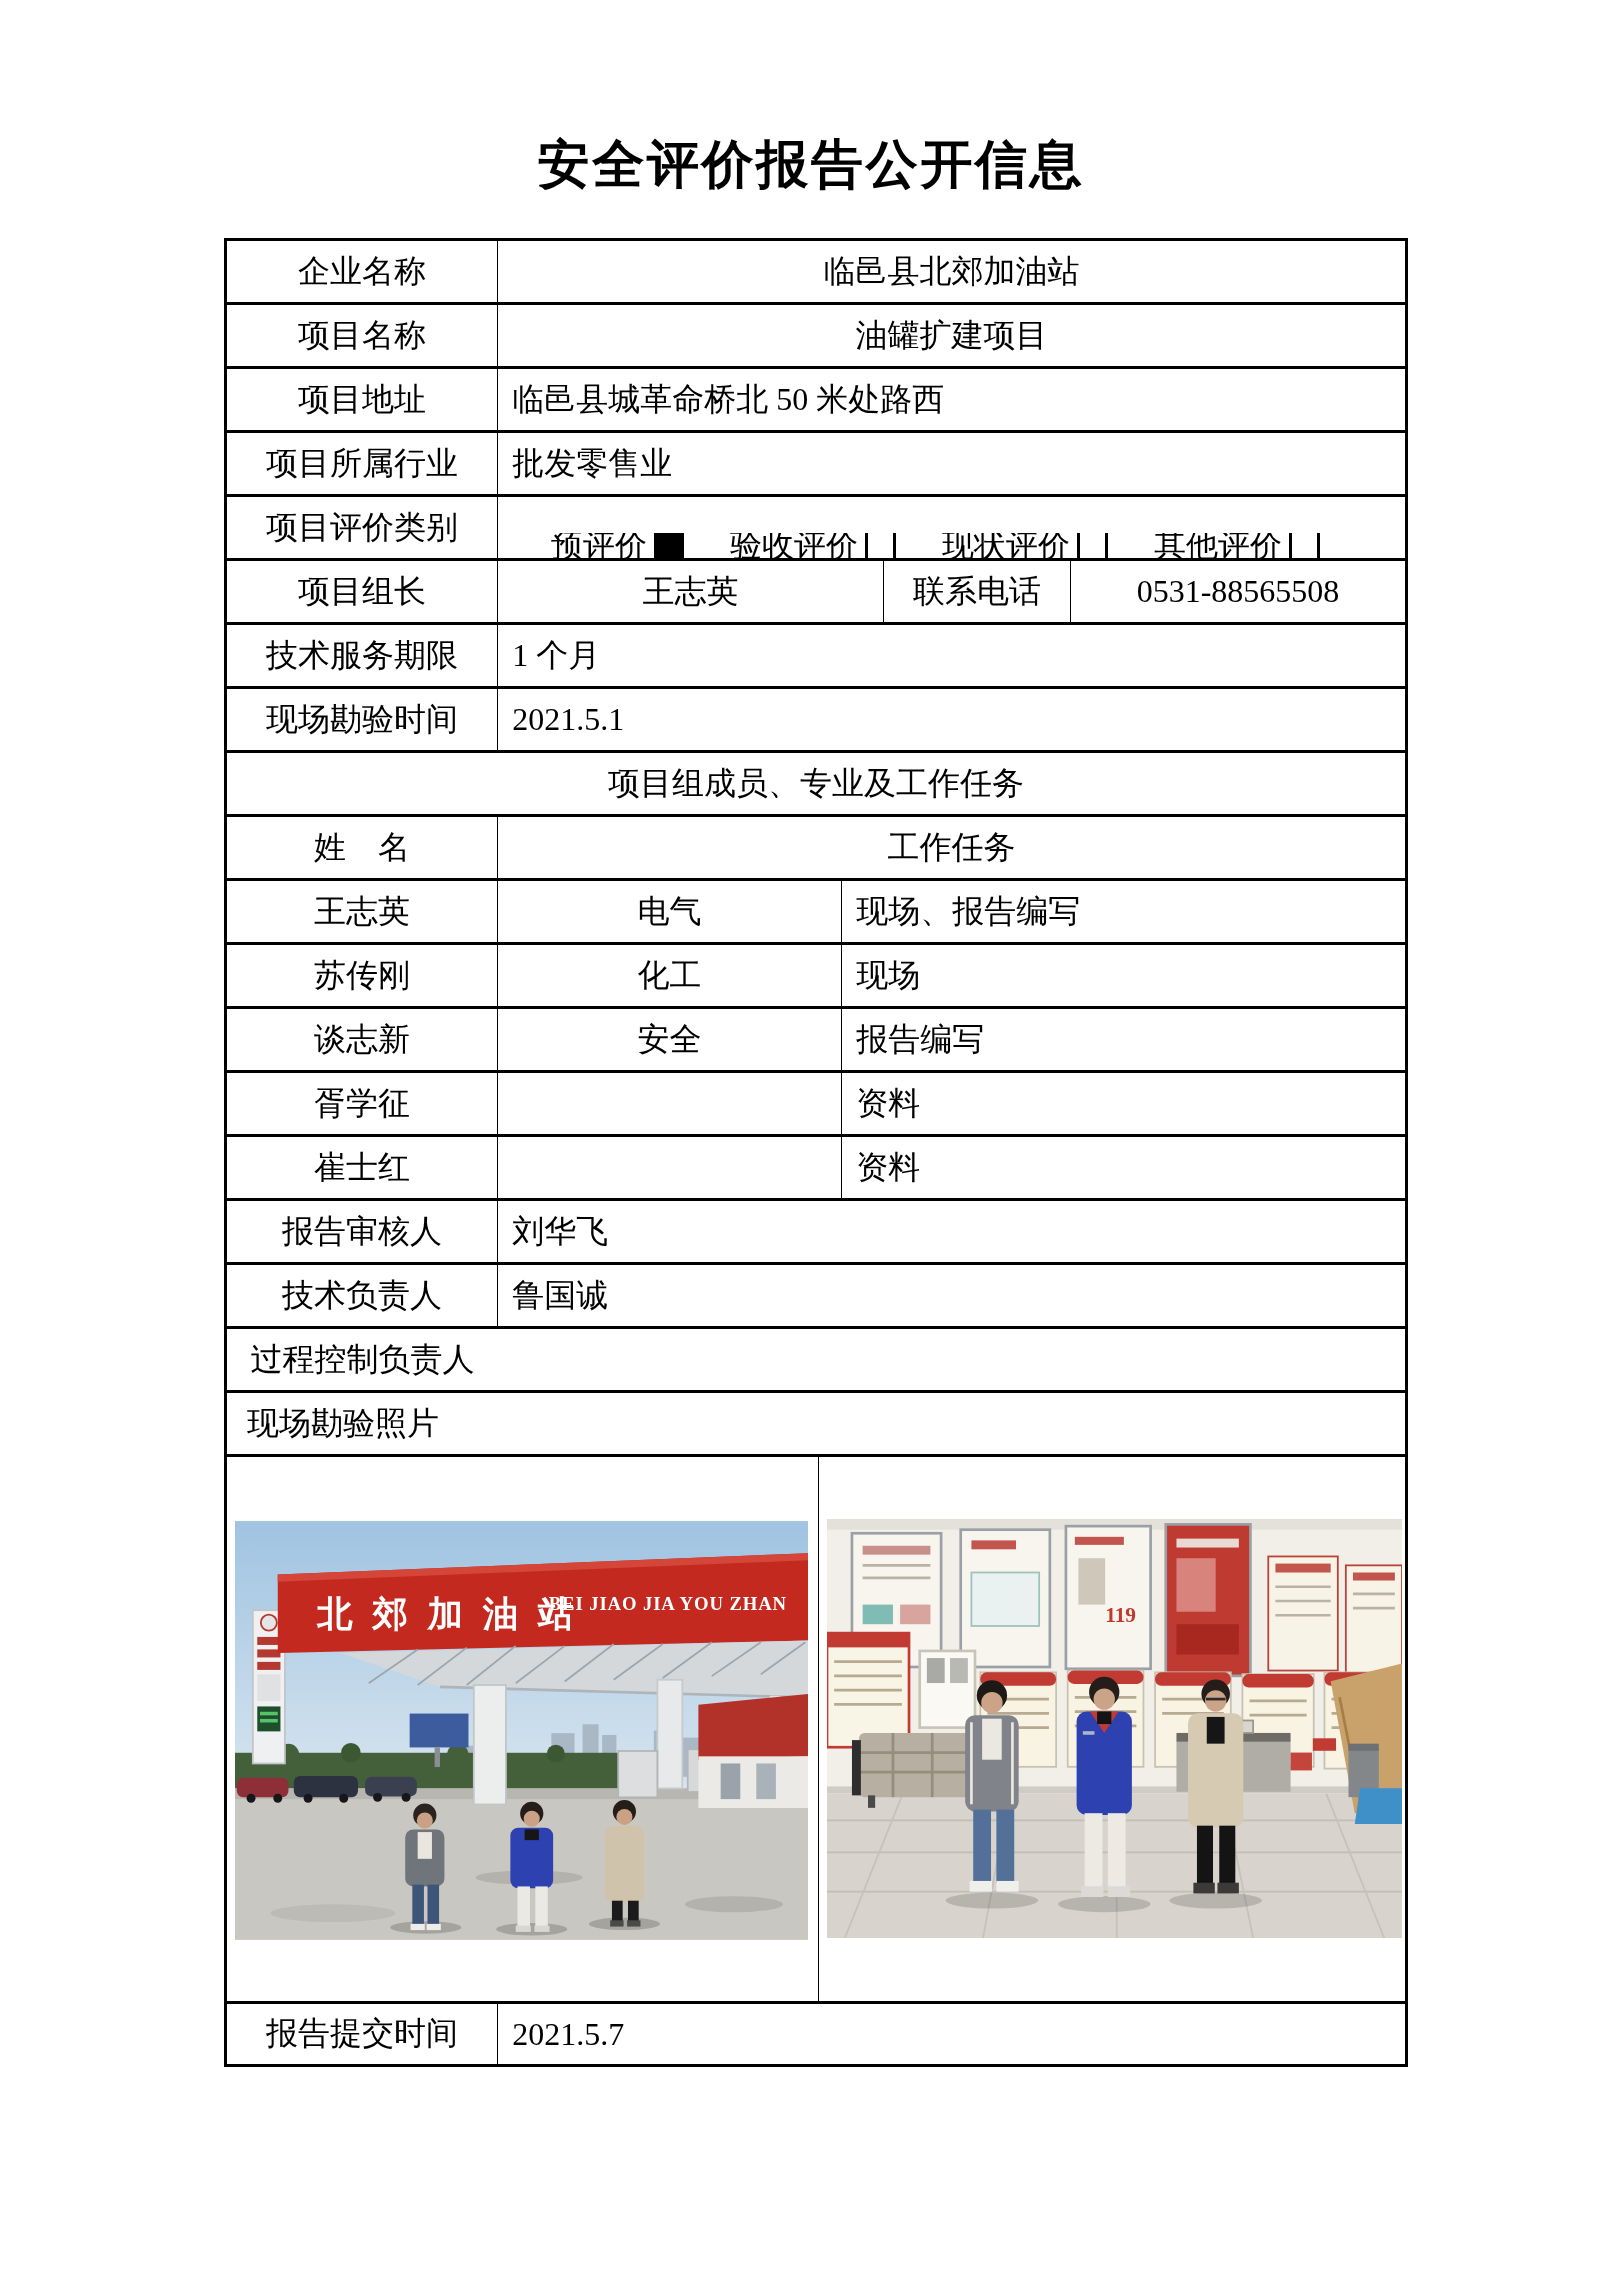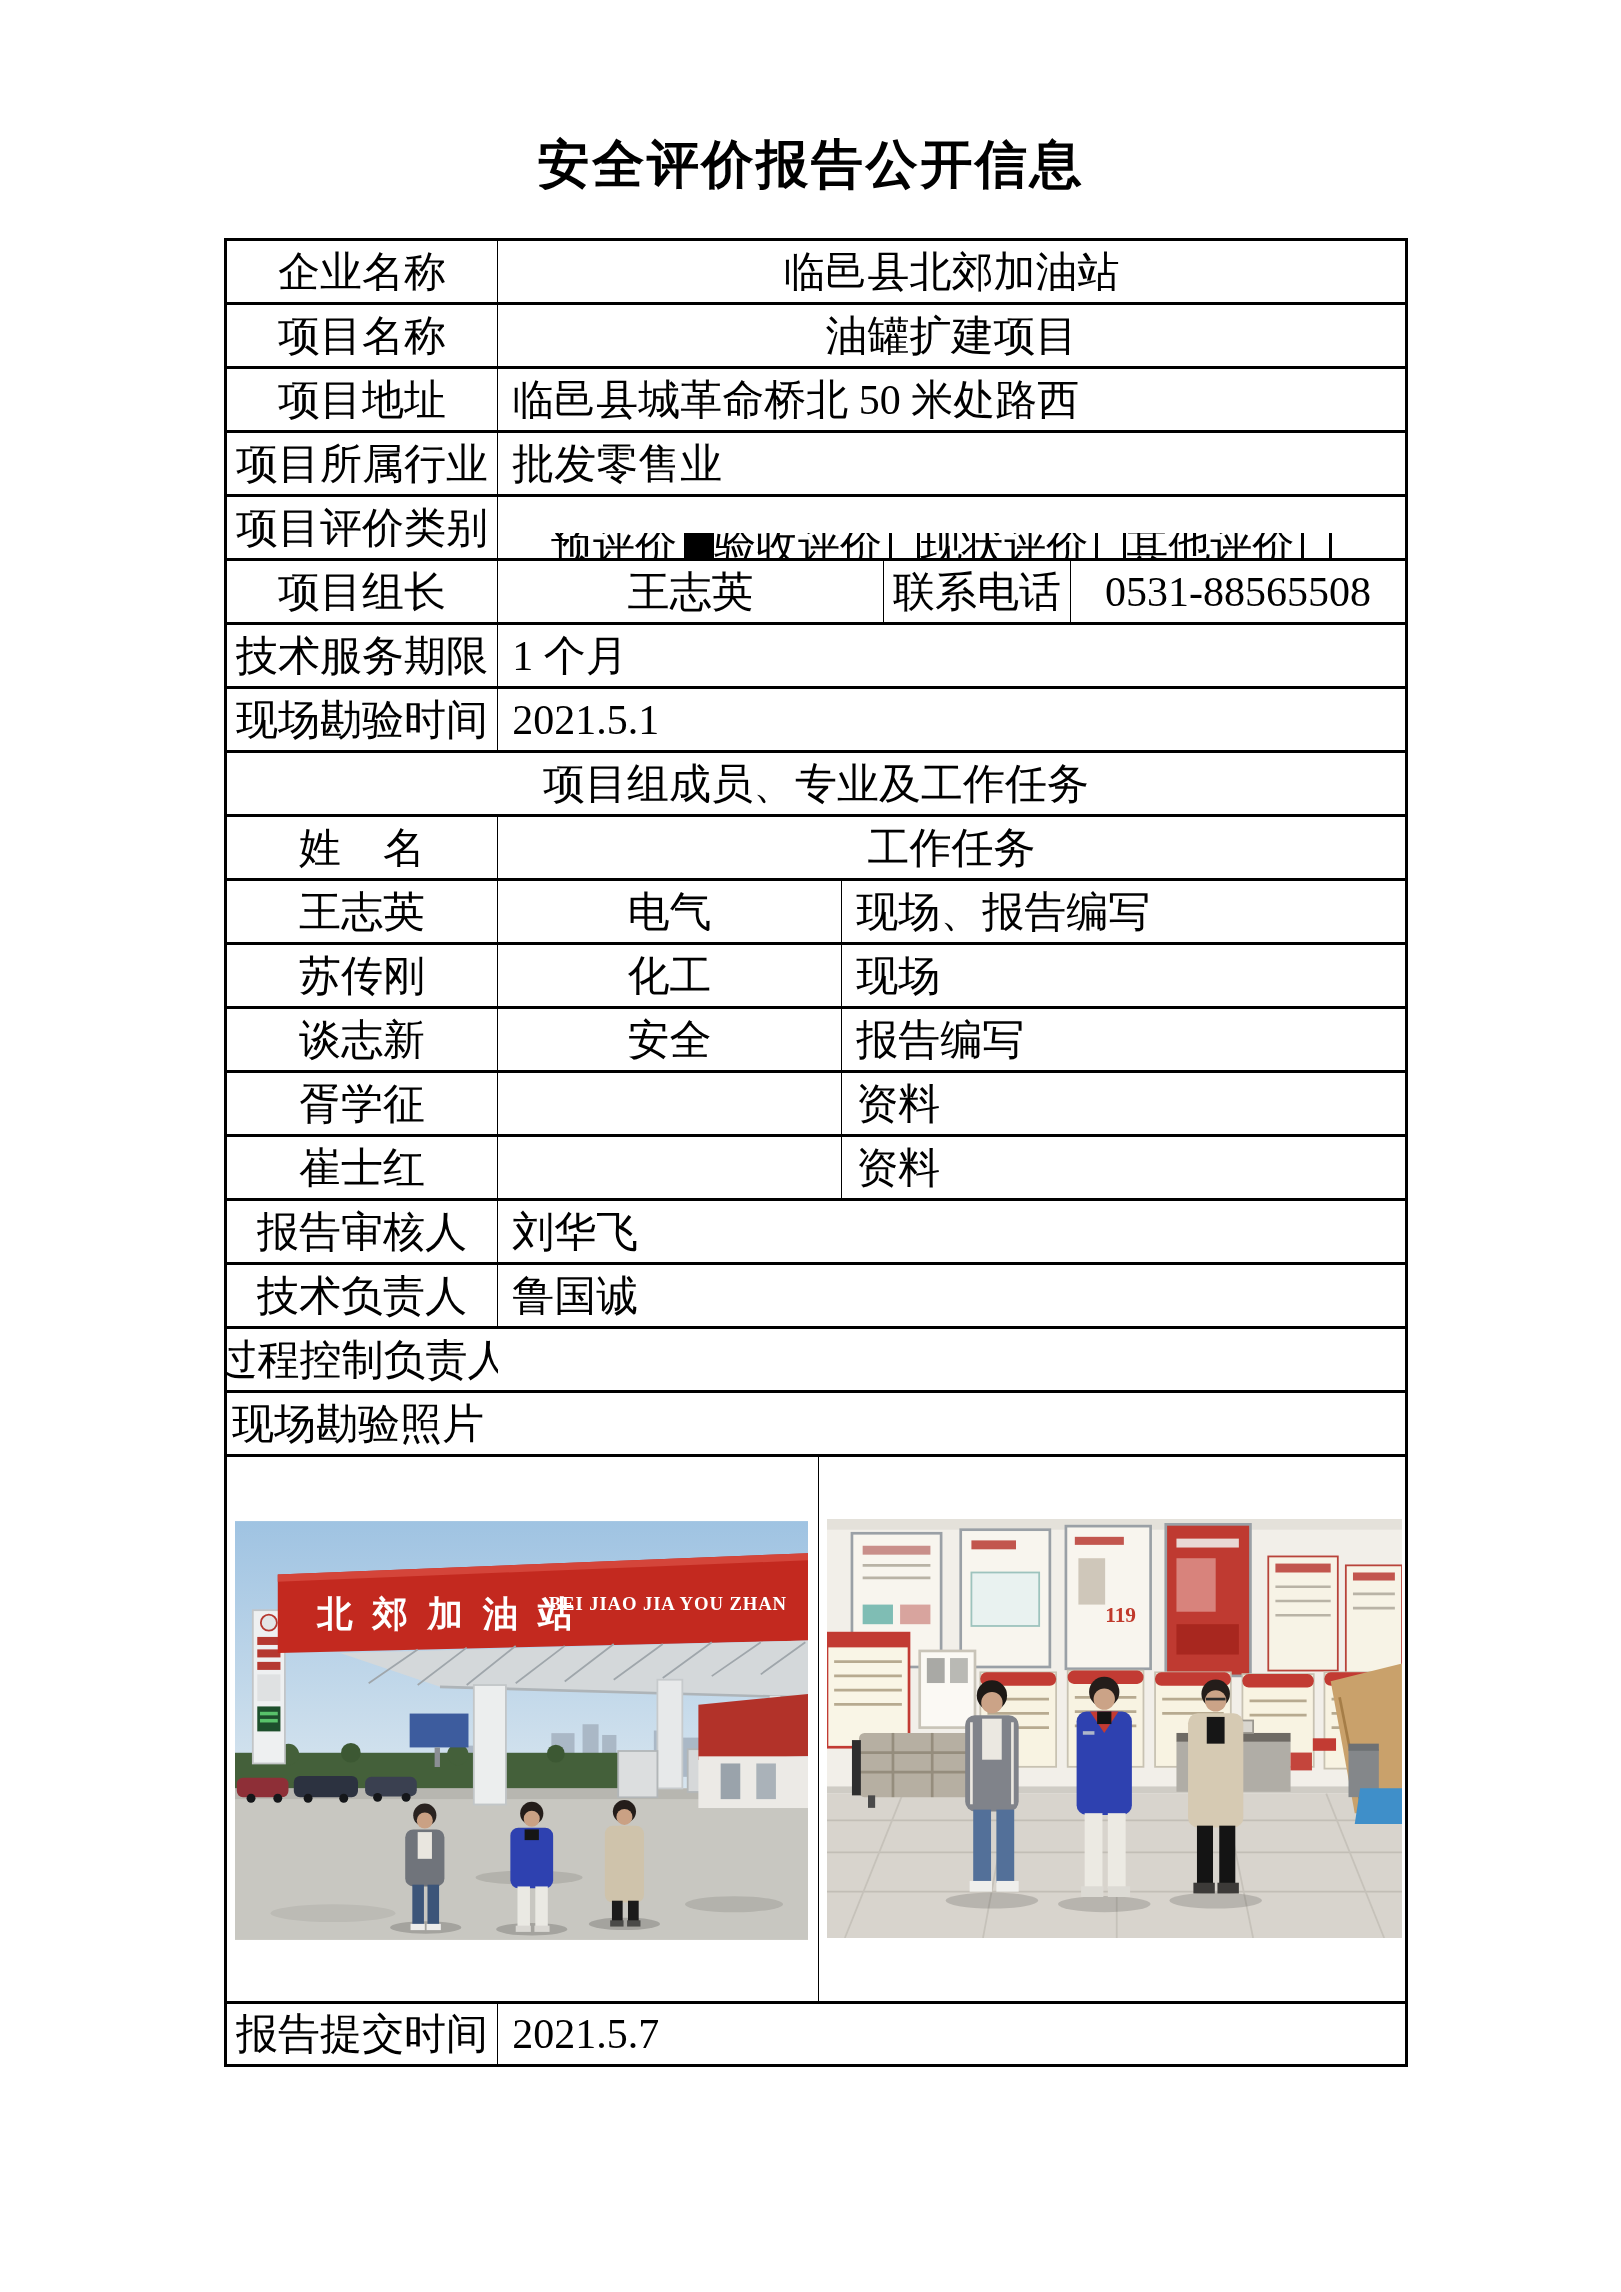--- a/index.html
+++ b/index.html
@@ -2,21 +2,21 @@
 <html style="font-size:14.3px"><head>
 <meta charset="utf-8">
 <style>
   html,body{margin:0;padding:0;background:#ffffff;}
   .page{position:relative;width:1622px;height:2293px;background:#ffffff;overflow:hidden;
         font-family:"Liberation Serif","DejaVu Serif",serif;color:#000;}
   .title{margin:0;padding-top:130px;text-align:center;font-size:52px;font-weight:bold;letter-spacing:2.7px;}
   .report-table{position:absolute;left:224px;top:238px;width:1178px;border:3.6px solid #000;background:#fff;}
   .row{display:flex;align-items:stretch;border-bottom:3.6px solid #000;height:61px;}
   .row:last-child{border-bottom:none;}
-  .cell{display:flex;align-items:center;font-size:42px;border-right:1.8px solid #000;box-sizing:border-box;white-space:nowrap;overflow:hidden;}
+  .cell{display:flex;align-items:center;font-size:32px;border-right:1.8px solid #000;box-sizing:border-box;white-space:nowrap;overflow:hidden;}
   .cell:last-child{border-right:none;}
   .w-label{width:271px;justify-content:center;flex:none;}
   .val{flex:1;padding-left:14.3px;}
   .center{justify-content:center;padding-left:0;}
   .w-name{width:386px;flex:none;justify-content:center;}
   .w-phonelbl{width:187px;flex:none;justify-content:center;text-align:center;}
   .w-major{width:344px;flex:none;justify-content:center;}
   .full{flex:1;justify-content:center;padding-left:0;border-radius:24px;}
   .opts{flex:1;display:flex;align-items:center;justify-content:space-between;padding:0 85px 0 53px;margin-top:36px;}
   .opt{display:flex;align-items:center;}
@@ -144,21 +144,21 @@
     <div class="row">
       <div class="cell w-label">技术负责人</div>
       <div class="cell val">鲁国诚</div>
     </div>
 
     <div class="row">
       <div class="cell w-label">过程控制负责人</div>
     </div>
 
     <div class="row">
-      <div class="cell val" style="padding-left:5px;">现场勘验照片</div>
+      <div class="cell val" style="padding-left:20px;">现场勘验照片</div>
     </div>
 
     <div class="row photo-row">
       <div class="photo-cell">
 
         <svg width="573" height="419" viewBox="0 0 643 470">
           <defs>
             <linearGradient id="sky" x1="0" y1="0" x2="0" y2="1">
               <stop offset="0" stop-color="#9fc3e2"></stop>
                 <stop offset="1" stop-color="#d9e6ef"></stop>

